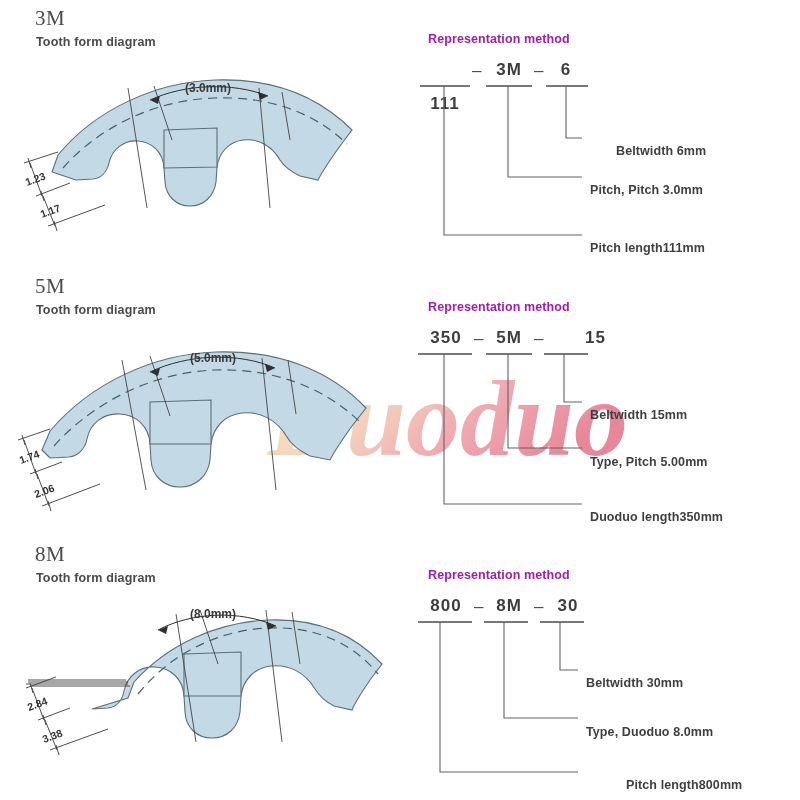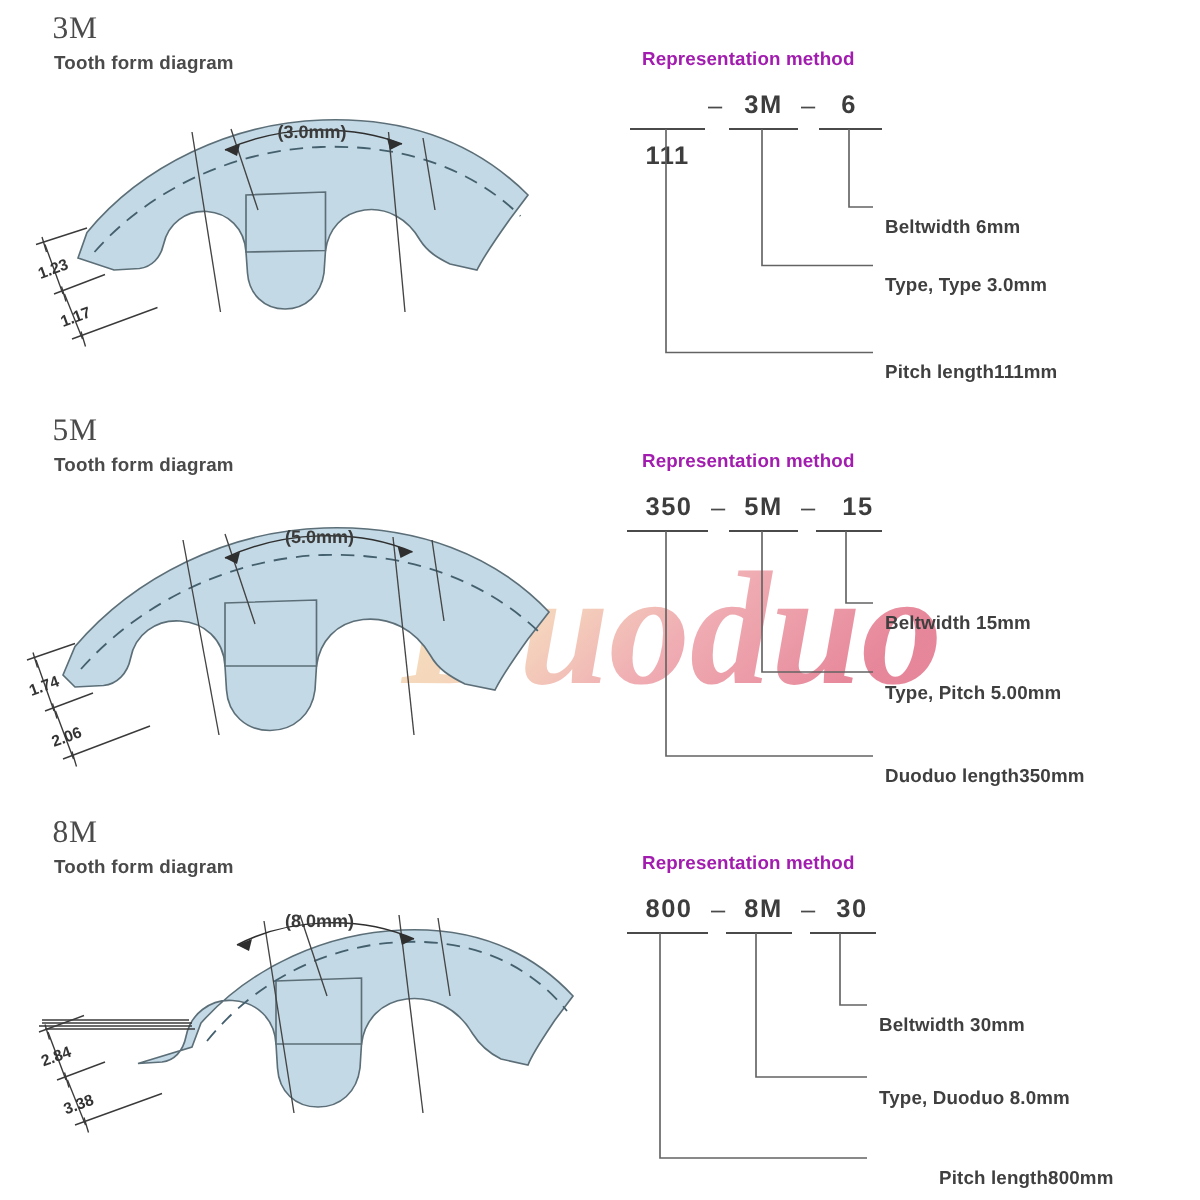--- a/index.html
+++ b/index.html
@@ -80,21 +80,21 @@
   #c3m-len  { left: 2px;  width: 50px; margin-top: 34px; }
   #c3m-d1   { left: 54px; }
   #c3m-type { left: 68px; width: 46px; }
   #c3m-d2   { left: 116px; }
   #c3m-wid  { left: 128px; width: 40px; }
 
   #c5m-len  { left: 0px;  width: 56px; }
   #c5m-d1   { left: 56px; }
   #c5m-type { left: 68px; width: 46px; }
   #c5m-d2   { left: 116px; }
-  #c5m-wid  { left: 132px; width: 44px; }
+  #c5m-wid  { left: 144px; width: 44px; text-align: right; }
 
   #c8m-len  { left: 0px;  width: 56px; text-align: center; }
   #c8m-d1   { left: 56px; }
   #c8m-type { left: 68px; width: 46px; }
   #c8m-d2   { left: 116px; }
   #c8m-wid  { left: 128px; width: 44px; }
 
   .leader-label {
     position: absolute;
     font-size: 12.5px;
@@ -235,22 +235,22 @@
       <line class="underline" x1="486" y1="86" x2="532" y2="86"></line>
       <line class="underline" x1="546" y1="86" x2="588" y2="86"></line>
 
       <path class="lead" d="M 566,86 L 566,138 L 582,138"></path>
 
       <path class="lead" d="M 508,86 L 508,177 L 582,177"></path>
 
       <path class="lead" d="M 444,86 L 444,235 L 582,235"></path>
     </svg>
 
-    <div class="leader-label" style="left:590px; top:145px;">Beltwidth 6mm</div>
-    <div class="leader-label" style="left:590px; top:184px;">Type, Type 3.0mm</div>
+    <div class="leader-label" style="left:616px; top:145px;">Beltwidth 6mm</div>
+    <div class="leader-label" style="left:590px; top:184px;">Pitch, Pitch 3.0mm</div>
     <div class="leader-label" style="left:590px; top:242px;">Pitch length111mm</div>
   </div>
 
   <div class="section" id="section-5m">
 
     <div class="sec-title">5M</div>
     <div class="sec-subtitle">Tooth form diagram</div>
 
     <svg class="belt-svg" width="420" height="268" viewBox="0 0 420 268">
       <path class="belt-fill" d="M 42,182

